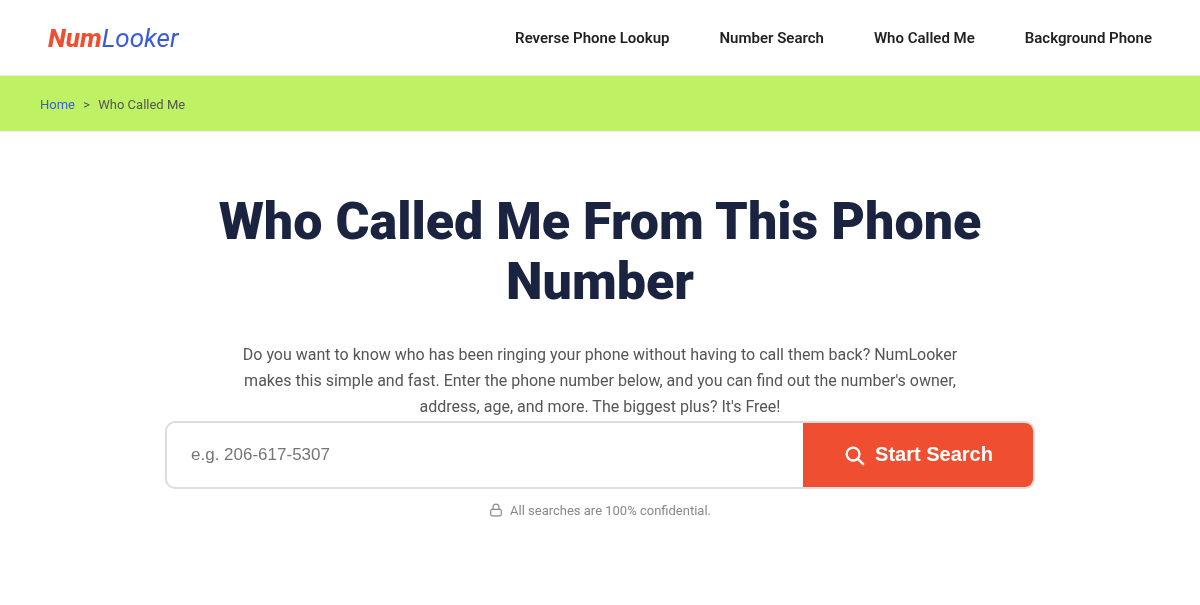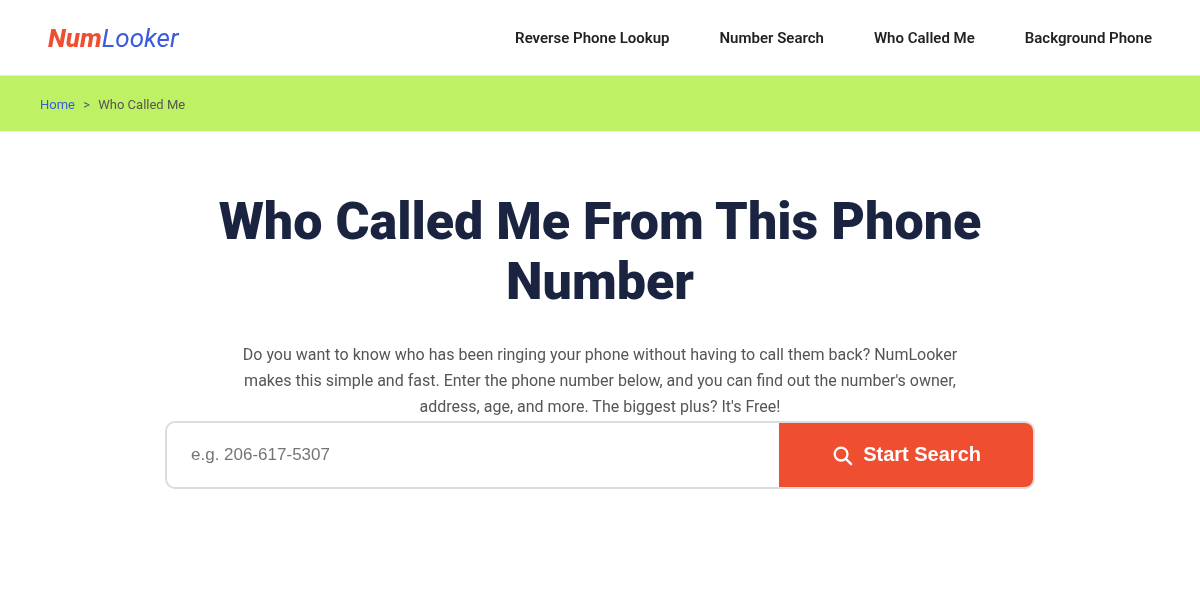--- a/index.html
+++ b/index.html
@@ -138,21 +138,21 @@
     }
 
     .search-button {
       display: flex;
       align-items: center;
       justify-content: center;
       gap: 10px;
       background: #f04e30;
       color: #fff;
       border: none;
-      padding: 0 52px;
+      padding: 0 28px;
       font-size: 20px;
       font-weight: 700;
       cursor: pointer;
       white-space: nowrap;
       min-width: 230px;
     }
 
     .search-icon-svg {
       width: 22px;
       height: 22px;
@@ -213,13 +213,20 @@
     <input class="search-input" type="text" placeholder="e.g. 206-617-5307" style="">
     <button class="search-button">
       <svg class="search-icon-svg" viewBox="0 0 24 24">
         <circle cx="11" cy="11" r="7"></circle>
         <line x1="16.5" y1="16.5" x2="22" y2="22"></line>
       </svg>
       <span>Start Search</span>
     </button>
   </div>
 
+  <div class="confidential">
+    <svg class="lock-icon" viewBox="0 0 24 24">
+      <rect x="3" y="11" width="18" height="11" rx="2" ry="2"></rect>
+      <path d="M7 11V7a5 5 0 0 1 10 0v4"></path>
+    </svg>
+    <span>All searches are 100% confidential.</span>
+  </div>
 </main>
 
 </body></html>

